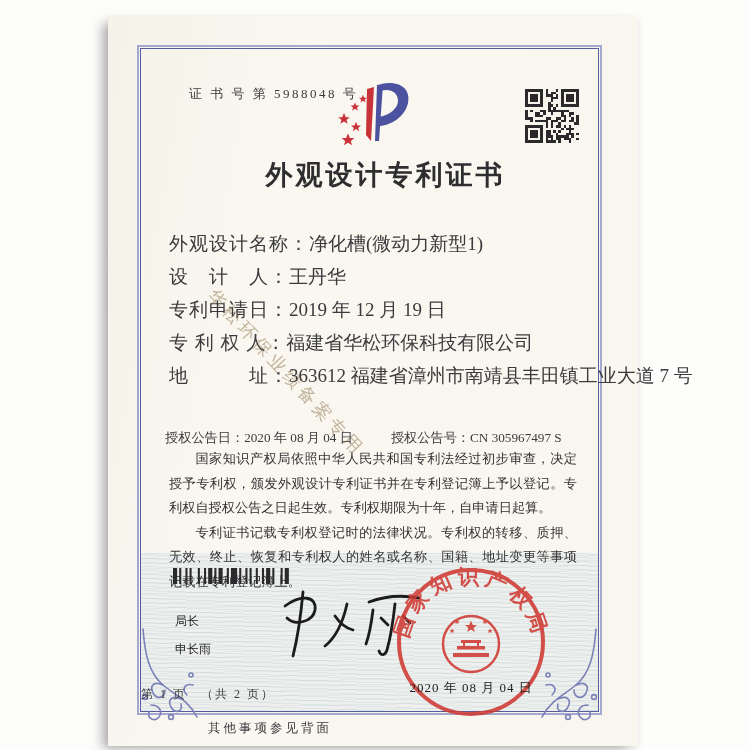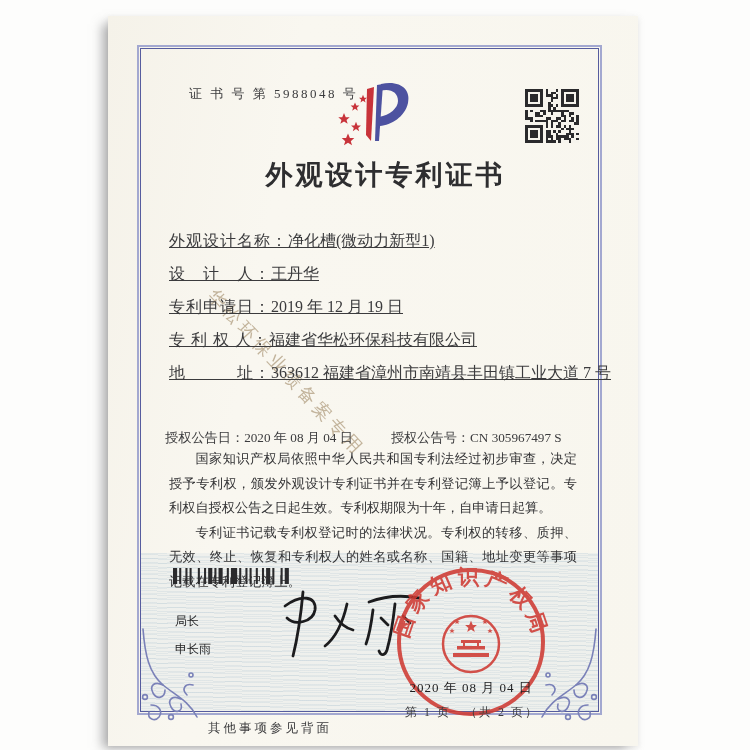--- a/index.html
+++ b/index.html
@@ -16,35 +16,35 @@
          background:
            repeating-linear-gradient(2deg,rgba(130,165,190,.14) 0 1px,transparent 1px 4px),
            repeating-linear-gradient(-1deg,rgba(130,165,190,.12) 0 1px,transparent 1px 5px),
            rgba(214,226,233,.30);}
   .cert-number{left:28px;top:36px;font-size:13px;letter-spacing:2.5px;color:#3c3c3e;margin-left:20px;}
   .logo{left:192px;top:30px;}
   .qr{left:384px;top:40px;}
   .title{left:16px;top:108px;width:100%;text-align:center;font-size:27px;font-weight:600;
          letter-spacing:3px;color:#2e2e30;}
   .rows{left:28px;top:182px;width:420px;}
-  .row{height:33px;font-size:16px;color:#3b3b3d;white-space:nowrap;text-decoration:underline;}
+  .row{height:33px;font-size:19px;color:#3b3b3d;white-space:nowrap;}
   .row .lab{letter-spacing:1px;}
   .grant{left:24px;top:380px;width:420px;font-size:13.2px;color:#3b3b3d;white-space:nowrap;}
   .grant .second{margin-left:38px;}
   .paras{left:28px;top:398px;width:408px;font-size:13.2px;line-height:24.6px;color:#333335;
          text-align:justify;}
   .paras p{margin:0;text-indent:2em;}
   .barcode{left:32px;top:519px;}
   .signer{left:34px;top:558px;font-size:12px;line-height:28px;color:#232325;
           font-family:Liberation Sans, sans-serif;}
   .signature{left:128px;top:533px;}
   .seal{left:252px;top:515px;opacity:.88;}
   .seal-date{left:262px;top:630px;width:136px;text-align:center;font-size:13px;color:#1d1d1f;
              letter-spacing:1px;}
-  .page-info{left:0;top:655px;width:398px;text-align:right;font-size:12px;color:#3c3c3e;
+  .page-info{left:0;top:637px;width:398px;text-align:left;font-size:12px;color:#3c3c3e;
              letter-spacing:2px;}
   .back-note{left:100px;top:704px;width:260px;font-size:12.5px;
              color:#3a3a3c;letter-spacing:3px;}
   .watermark{left:112px;top:268px;transform:rotate(47deg);transform-origin:left top;
              font-size:18px;letter-spacing:4px;color:rgba(150,124,86,.55);white-space:nowrap;}
   .flor-l{left:-10px;bottom:-12px;}
   .flor-r{right:-10px;bottom:-12px;transform:scaleX(-1);}
 </style>
 </head>
 <body>

